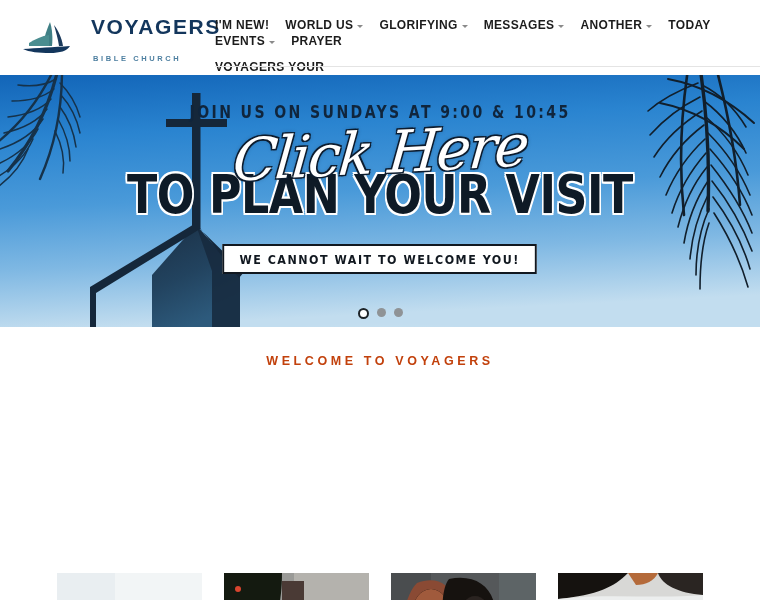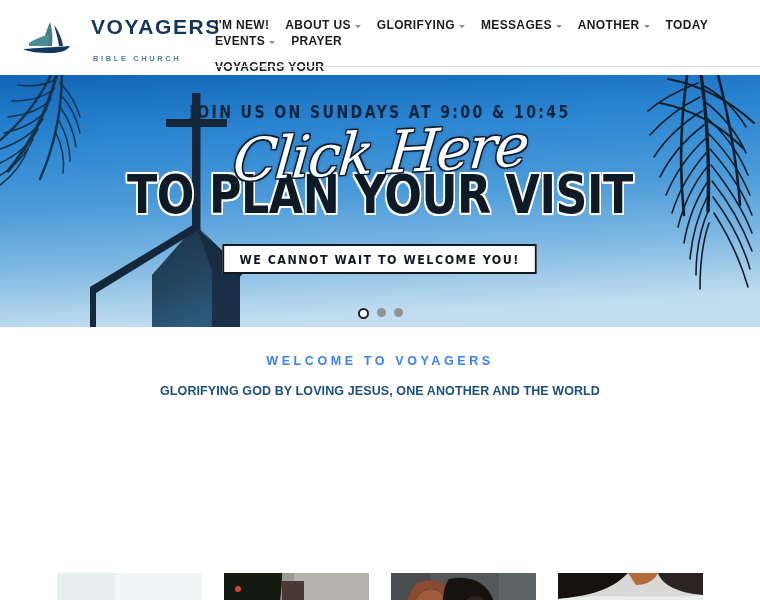--- a/index.html
+++ b/index.html
@@ -159,21 +159,21 @@
   }
 
   
   .welcome {
     width:760px;
     padding-top:27px;
     text-align:center;
   }
   .welcome-eyebrow {
     font-size:12.5px; font-weight:bold;
-    color:#3b82f6;
+    color:#c2410c;
     letter-spacing:3.6px;
   }
   .welcome-tagline {
     margin-top:16px;
     font-size:12.5px; font-weight:bold;
     color:#1b4f7e;
     letter-spacing:0.1px;
   }
   .welcome-body {
     margin:20px auto 0 auto;
@@ -220,21 +220,21 @@
       <div class="logo-sub">BIBLE CHURCH</div>
     </span>
   </div>
 
   <div class="nav-area">
     <div class="nav-row">
       <span class="nav-item">
         <span>I'M NEW!</span>
       </span>
       <span class="nav-item">
-        <span>ABOUT US</span>
+        <span>WORLD US</span>
         <i class="caret"></i>
       </span>
       <span class="nav-item">
         <span>GLORIFYING</span>
         <i class="caret"></i>
       </span>
       <span class="nav-item">
         <span>MESSAGES</span>
         <i class="caret"></i>
       </span>
@@ -360,21 +360,20 @@
 
   <div class="hero-dots">
     <span class="dot active"></span>
     <span class="dot"></span>
     <span class="dot"></span>
   </div>
 </div>
 
 <div class="welcome">
   <div class="welcome-eyebrow">WELCOME TO VOYAGERS</div>
-  <div class="welcome-tagline">GLORIFYING GOD BY LOVING JESUS, ONE ANOTHER AND THE WORLD</div>
 </div>
 
 <div class="cards">
 
   <div class="card">
     <svg viewBox="0 0 145 90" preserveAspectRatio="none">
       <rect width="145" height="90" fill="#f2f5f6"></rect>
       <rect x="0" y="0" width="58" height="90" fill="#e9eef1"></rect>
       <path d="M40 44 C44 56 46 70 46 88 L42 88 C41 70 39 56 36 46 Z" fill="#d2d9dc"></path>
       <path d="M46 40 C50 54 52 70 52 88 L49 88 C48 70 46 54 43 42 Z" fill="#dde3e6"></path>

